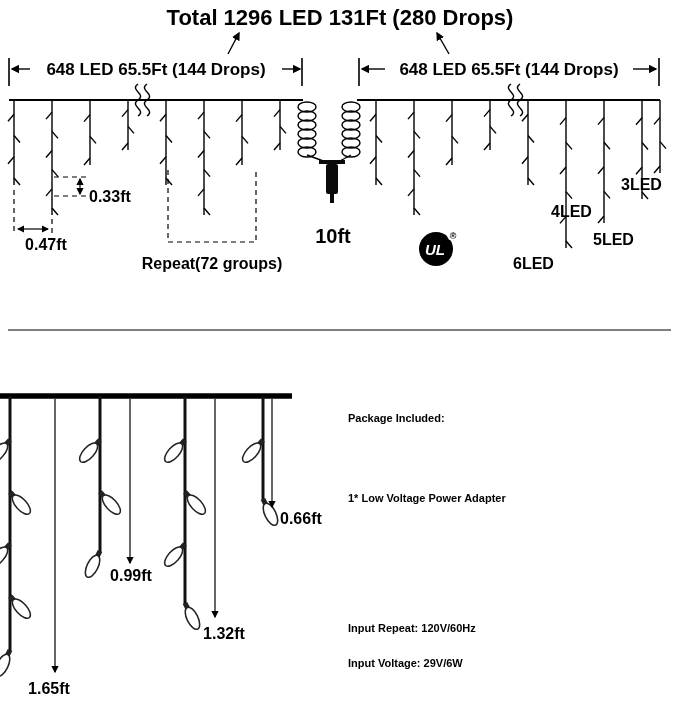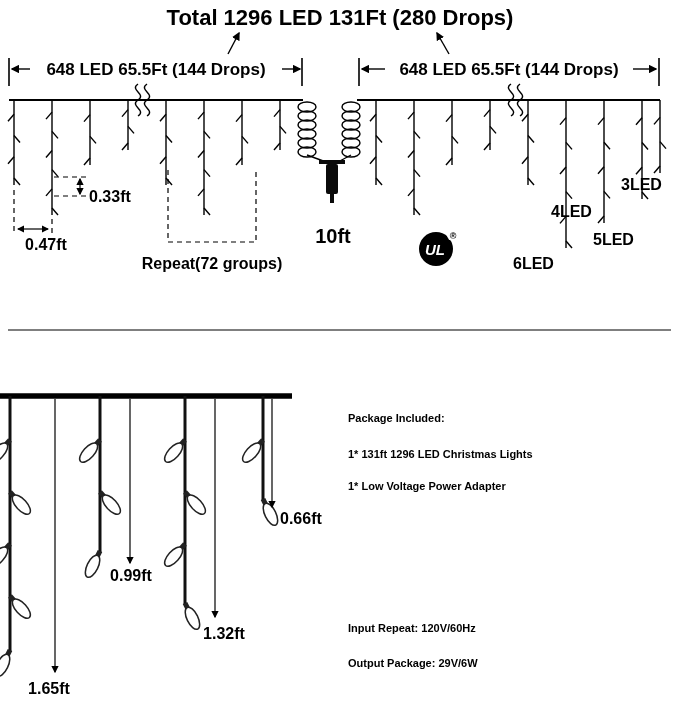--- a/index.html
+++ b/index.html
@@ -328,17 +328,16 @@
         <line x1="130" y1="399" x2="130" y2="563" class="dim" marker-end="url(#mArr)"></line>
         <text x="131" y="581" text-anchor="middle" class="t16">0.99ft</text>
         <line x1="215" y1="399" x2="215" y2="617" class="dim" marker-end="url(#mArr)"></line>
         <text x="224" y="639" text-anchor="middle" class="t16">1.32ft</text>
         <line x1="272" y1="399" x2="272" y2="507" class="dim" marker-end="url(#mArr)"></line>
         <text x="280" y="524" text-anchor="start" class="t16">0.66ft</text>
       </g>
   </svg>
 
   <div class="pkgline" style="top:412px">Package Included:</div>
-  <div class="pkgline" style="top:448px">1* 131ft 1296 LED Christmas Lights</div>
-  <div class="pkgline" style="top:480px">1* Low Voltage Power Adapter</div>
+  <div class="pkgline" style="top:492px">1* Low Voltage Power Adapter</div>
   <div class="pkgline" style="top:622px">Input Repeat: 120V/60Hz</div>
-  <div class="pkgline" style="top:657px">Output Package: 29V/6W</div>
+  <div class="pkgline" style="top:657px">Input Voltage: 29V/6W</div>
 </div>
 
 </body></html>

